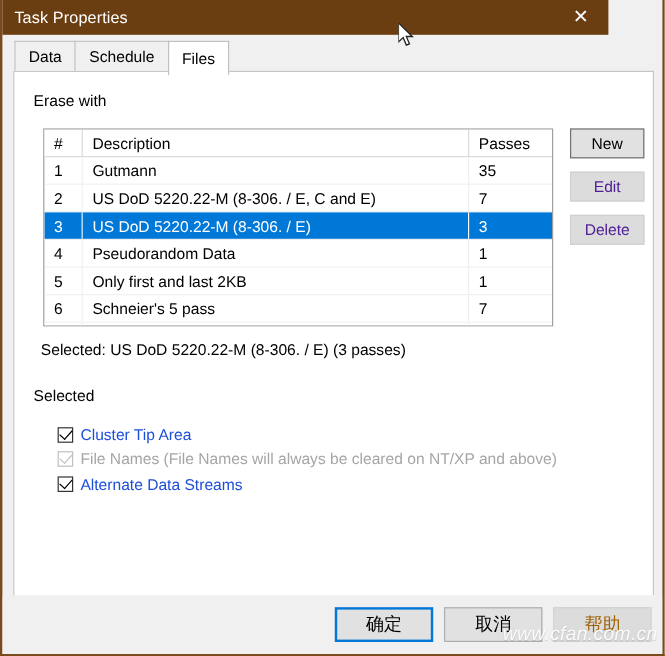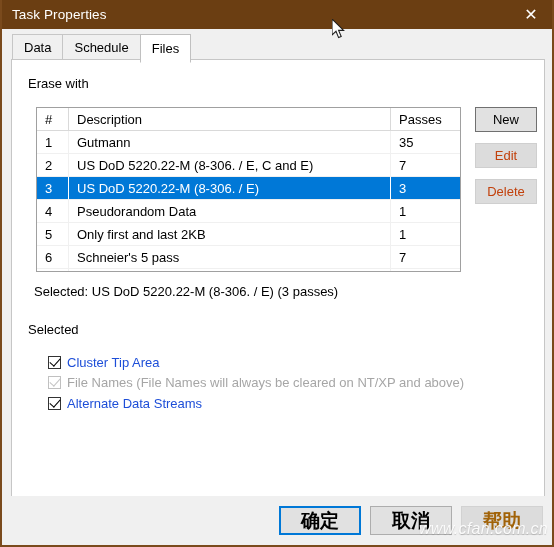--- a/index.html
+++ b/index.html
@@ -20,21 +20,21 @@
     background: #f0f0f0;
     border-left: 2px solid #7a4a1c;
     border-right: 2px solid #7a4a1c;
     border-bottom: 2px solid #7a4a1c;
   }
 
   
   .titlebar {
     position: absolute;
     left: -2px; top: 0;
-    width: 554px;
+    width: 507px;
     height: 29px;
     background: #6b3e12;
     display: flex;
     align-items: center;
   }
   .title-text {
     color: #ffffff;
     font-size: 13.5px;
     margin-left: 12px;
     letter-spacing: .1px;
@@ -191,21 +191,21 @@
     display: flex;
     align-items: center;
     justify-content: center;
     cursor: default;
   }
   .sbtn.primary {
     background: #e1e1e1;
     border: 1px solid #707070;
   }
   .sbtn.disabled {
-    color: #c2410c;
+    color: #4c1d95;
     background: #dcdcdc;
     border: 1px solid #cfcfcf;
   }
 
   
   .check-row {
     position: absolute;
     left: 36px;
     display: flex;
     align-items: center;
@@ -259,30 +259,29 @@
     position: absolute;
     right: 9px;
     top: 10px;
     display: flex;
     gap: 9px;
   }
   .fbtn {
     box-sizing: border-box;
     width: 82px;
     height: 29px;
-    font-size: 19px;
+    font-size: 15px;
     font-family: "Liberation Sans", sans-serif;
     color: #000000;
     background: #e1e1e1;
     border: 1px solid #adadad;
     display: flex;
     align-items: center;
     justify-content: center;
     cursor: default;
-    font-weight: bold;
   }
   .fbtn.default {
     border: 2px solid #0078d7;
   }
   .fbtn.disabled {
     color: #a16207;
     background: #dcdcdc;
     border: 1px solid #d2d2d2;
   }
 

